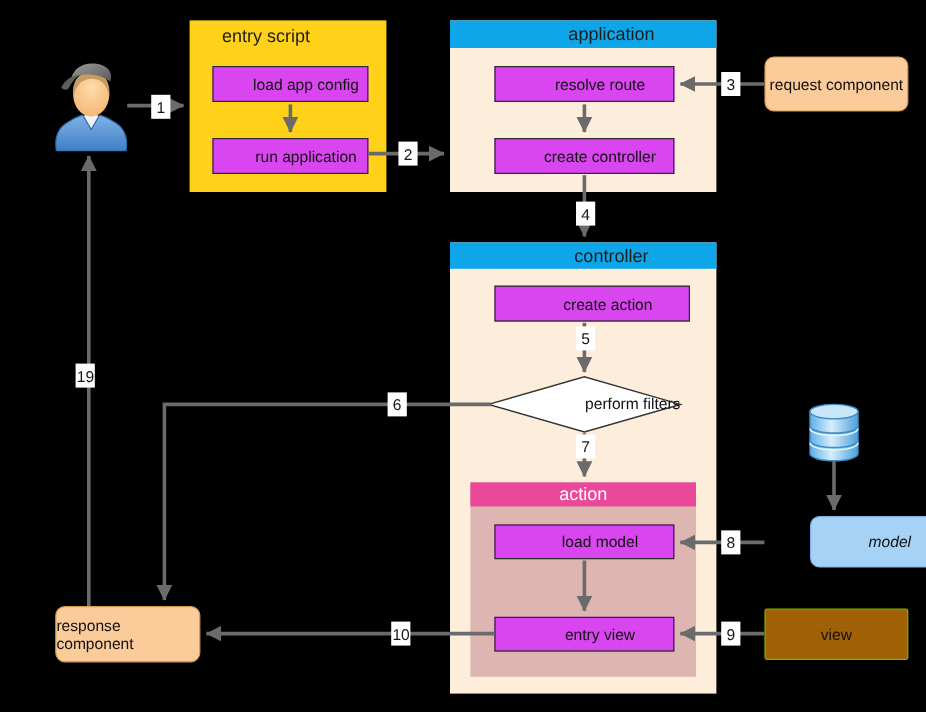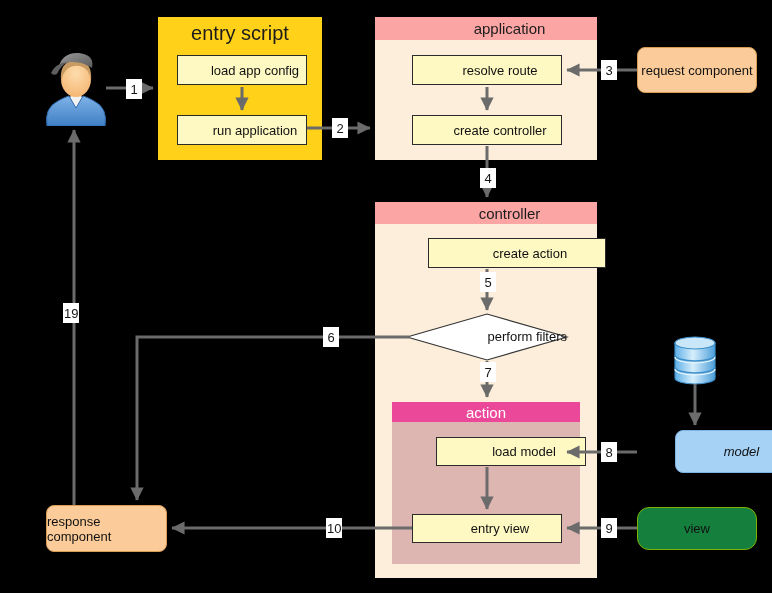--- a/index.html
+++ b/index.html
@@ -12,66 +12,66 @@
   }
   
   .container {
     position:absolute;
     background:#FCEEDA;
     z-index:1;
   }
   .container .hdr {
     position:absolute; left:0; top:0; right:0;
     height:23px;
-    background:#fca5a5;
+    background:#0ea5e9;
     display:flex; align-items:center; justify-content:center;
     font-size:15px; color:#1c1c1c;padding-left:47px;
   }
   .entry {
     position:absolute;
     background:#FFD118;
     z-index:1;
   }
   .entry .ttl {
     position:absolute; left:0; top:5px; right:0;
-    text-align:center; font-size:20px; color:#1c1c1c;
+    text-align:left; font-size:15px; color:#1c1c1c;padding-left:27px;
   }
   .action-box {
     position:absolute;
     background:#DDB5B1;
     z-index:2;
   }
   .action-box .hdr {
     position:absolute; left:0; top:0; right:0;
     height:20px;
     background:#ec4899;
     display:flex; align-items:center; justify-content:center;
     font-size:15px; color:#fff;
   }
   .pbox {
     position:absolute;
-    background:#fef9c3;
+    background:#d946ef;
     border:1px solid #2b2b2b;
     display:flex; align-items:center; justify-content:center;
     font-size:13px; color:#111;
     z-index:3;
     box-sizing:border-box;
     padding-left:26px;
   }
   .rnode {
     position:absolute;
     display:flex; align-items:center; justify-content:center;
     font-size:13px; color:#111;
     border-radius:8px;
     z-index:3;
     box-sizing:border-box;
   }
   .rnode.request, .rnode.response { background:#FBCC9A; border:1px solid #D79C54; }
   .rnode.model { background:#A6D2F6; border:1px solid #7FB3E3; }
-  .rnode.view { background:#15803d; border:1px solid #7FB100; border-radius:12px; }
+  .rnode.view { background:#a16207; border:1px solid #7FB100; border-radius:2px; }
   .chip {
     position:absolute;
     background:#fff; color:#161616;
     height:20px; min-width:14px; padding:0 1px;
     display:flex; align-items:center; justify-content:center;
     font-size:13px;
     z-index:6;
   }
   .diamond-label {
     position:absolute;
@@ -100,23 +100,23 @@
 <div class="action-box" style="left:392px; top:402px; width:188px; height:162px;">
   <div class="hdr">action</div>
 </div>
 
 <div class="pbox" style="left:177px; top:55px; width:130px; height:30px;">load app config</div>
 <div class="pbox" style="left:177px; top:115px; width:130px; height:30px;">run application</div>
 
 <div class="pbox" style="left:412px; top:55px; width:150px; height:30px;">resolve route</div>
 <div class="pbox" style="left:412px; top:115px; width:150px; height:30px;">create controller</div>
 
-<div class="pbox" style="left:412px; top:238px; width:178px; height:30px;margin-left:16px;">create action</div>
-
-<div class="pbox" style="left:436px; top:437px; width:150px; height:29px;">load model</div>
+<div class="pbox" style="left:412px; top:238px; width:163px; height:30px;">create action</div>
+
+<div class="pbox" style="left:412px; top:437px; width:150px; height:29px;">load model</div>
 <div class="pbox" style="left:412px; top:514px; width:150px; height:29px;">entry view</div>
 
 <svg class="shape" style="left:405px; top:312px;" width="164" height="50" viewBox="0 0 164 50">
   <polygon points="2,25 82,2 162,25 82,48" fill="#ffffff" stroke="#333333" stroke-width="1.2"></polygon>
 </svg>
 <div class="diamond-label" style="left:407px; top:329px; width:160px;">perform filters</div>
 
 <div class="rnode request" style="left:637px; top:47px; width:120px; height:46px;">request component</div>
 <div class="rnode model" style="left:675px; top:430px; width:133px; height:43px;font-style:italic;">model</div>
 <div class="rnode view" style="left:637px; top:507px; width:120px; height:43px;">view</div>

